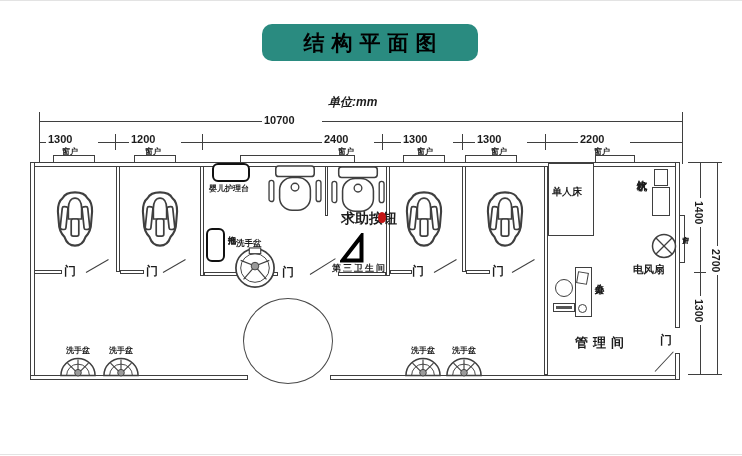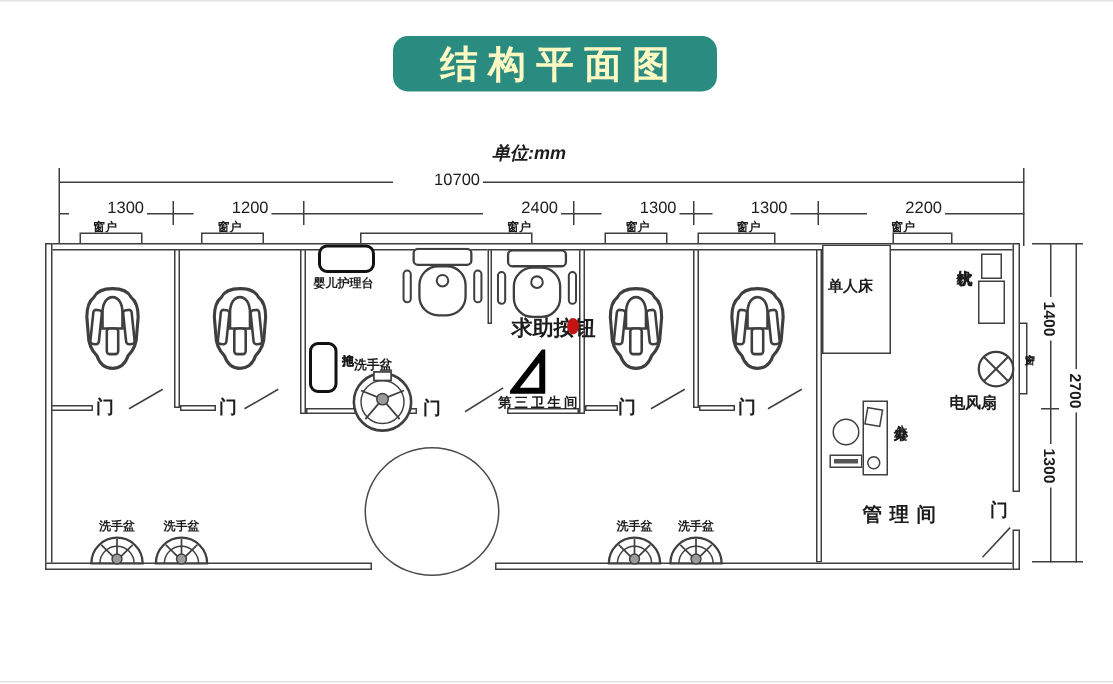--- a/index.html
+++ b/index.html
@@ -2,28 +2,28 @@
 <html><head>
 <meta charset="utf-8">
 <style>
   html,body{margin:0;padding:0;background:#fff;}
   #screen{position:relative;width:742px;height:456px;background:#fff;overflow:hidden;
           font-family:"Liberation Sans",sans-serif;color:#1c1c1c;}
   .edge{position:absolute;left:0;width:742px;height:1px;background:#e3e3e3;}
   
   #banner{position:absolute;left:262px;top:24px;width:216px;height:37px;background:#2a8b80;
           border-radius:10px;display:flex;align-items:center;justify-content:center;}
-  #banner span{color:#fef9c3;font-size:25px;font-weight:bold;letter-spacing:7px;padding-left:7px;font-family:Liberation Mono, monospace;}
+  #banner span{color:#000000;font-size:21px;font-weight:bold;letter-spacing:7px;padding-left:7px;font-family:Liberation Mono, monospace;}
   
   .hl{position:absolute;background:#3f3f3f;height:1px;}
   .vl{position:absolute;background:#3f3f3f;width:1px;}
   .wall{position:absolute;background:#fff;border:1px solid #3f3f3f;box-sizing:border-box;}
   .win{position:absolute;background:#fff;border:1px solid #3f3f3f;box-sizing:border-box;height:8px;}
-  .dim{position:absolute;background:#fff;font-weight:normal;font-size:11px;line-height:13px;
-       text-align:right;padding:0 2px;}
+  .dim{position:absolute;background:#fff;font-weight:bold;font-size:11px;line-height:13px;
+       text-align:left;padding:0 2px;}
   .cjk-s{position:absolute;font-weight:bold;font-size:8px;line-height:9px;text-align:center;white-space:nowrap;}
   .cjk-m{position:absolute;font-weight:bold;font-size:10.5px;line-height:12px;white-space:nowrap;}
   .room-name{position:absolute;font-weight:bold;font-size:13px;letter-spacing:3px;white-space:nowrap;}
   .door-lb{position:absolute;font-weight:bold;font-size:12px;}
   .vtext{position:absolute;writing-mode:vertical-rl;text-orientation:upright;font-weight:bold;line-height:1;}
   .vnum{position:absolute;writing-mode:vertical-rl;text-orientation:sideways;font-weight:bold;
         font-size:10.5px;background:#fff;padding:3px 0;}
   .leaf{position:absolute;height:0;border-top:1.5px solid #3f3f3f;transform-origin:left center;}
   .fx{position:absolute;}
   .thickbox{position:absolute;background:#fff;border:2.5px solid #111;box-sizing:border-box;}

